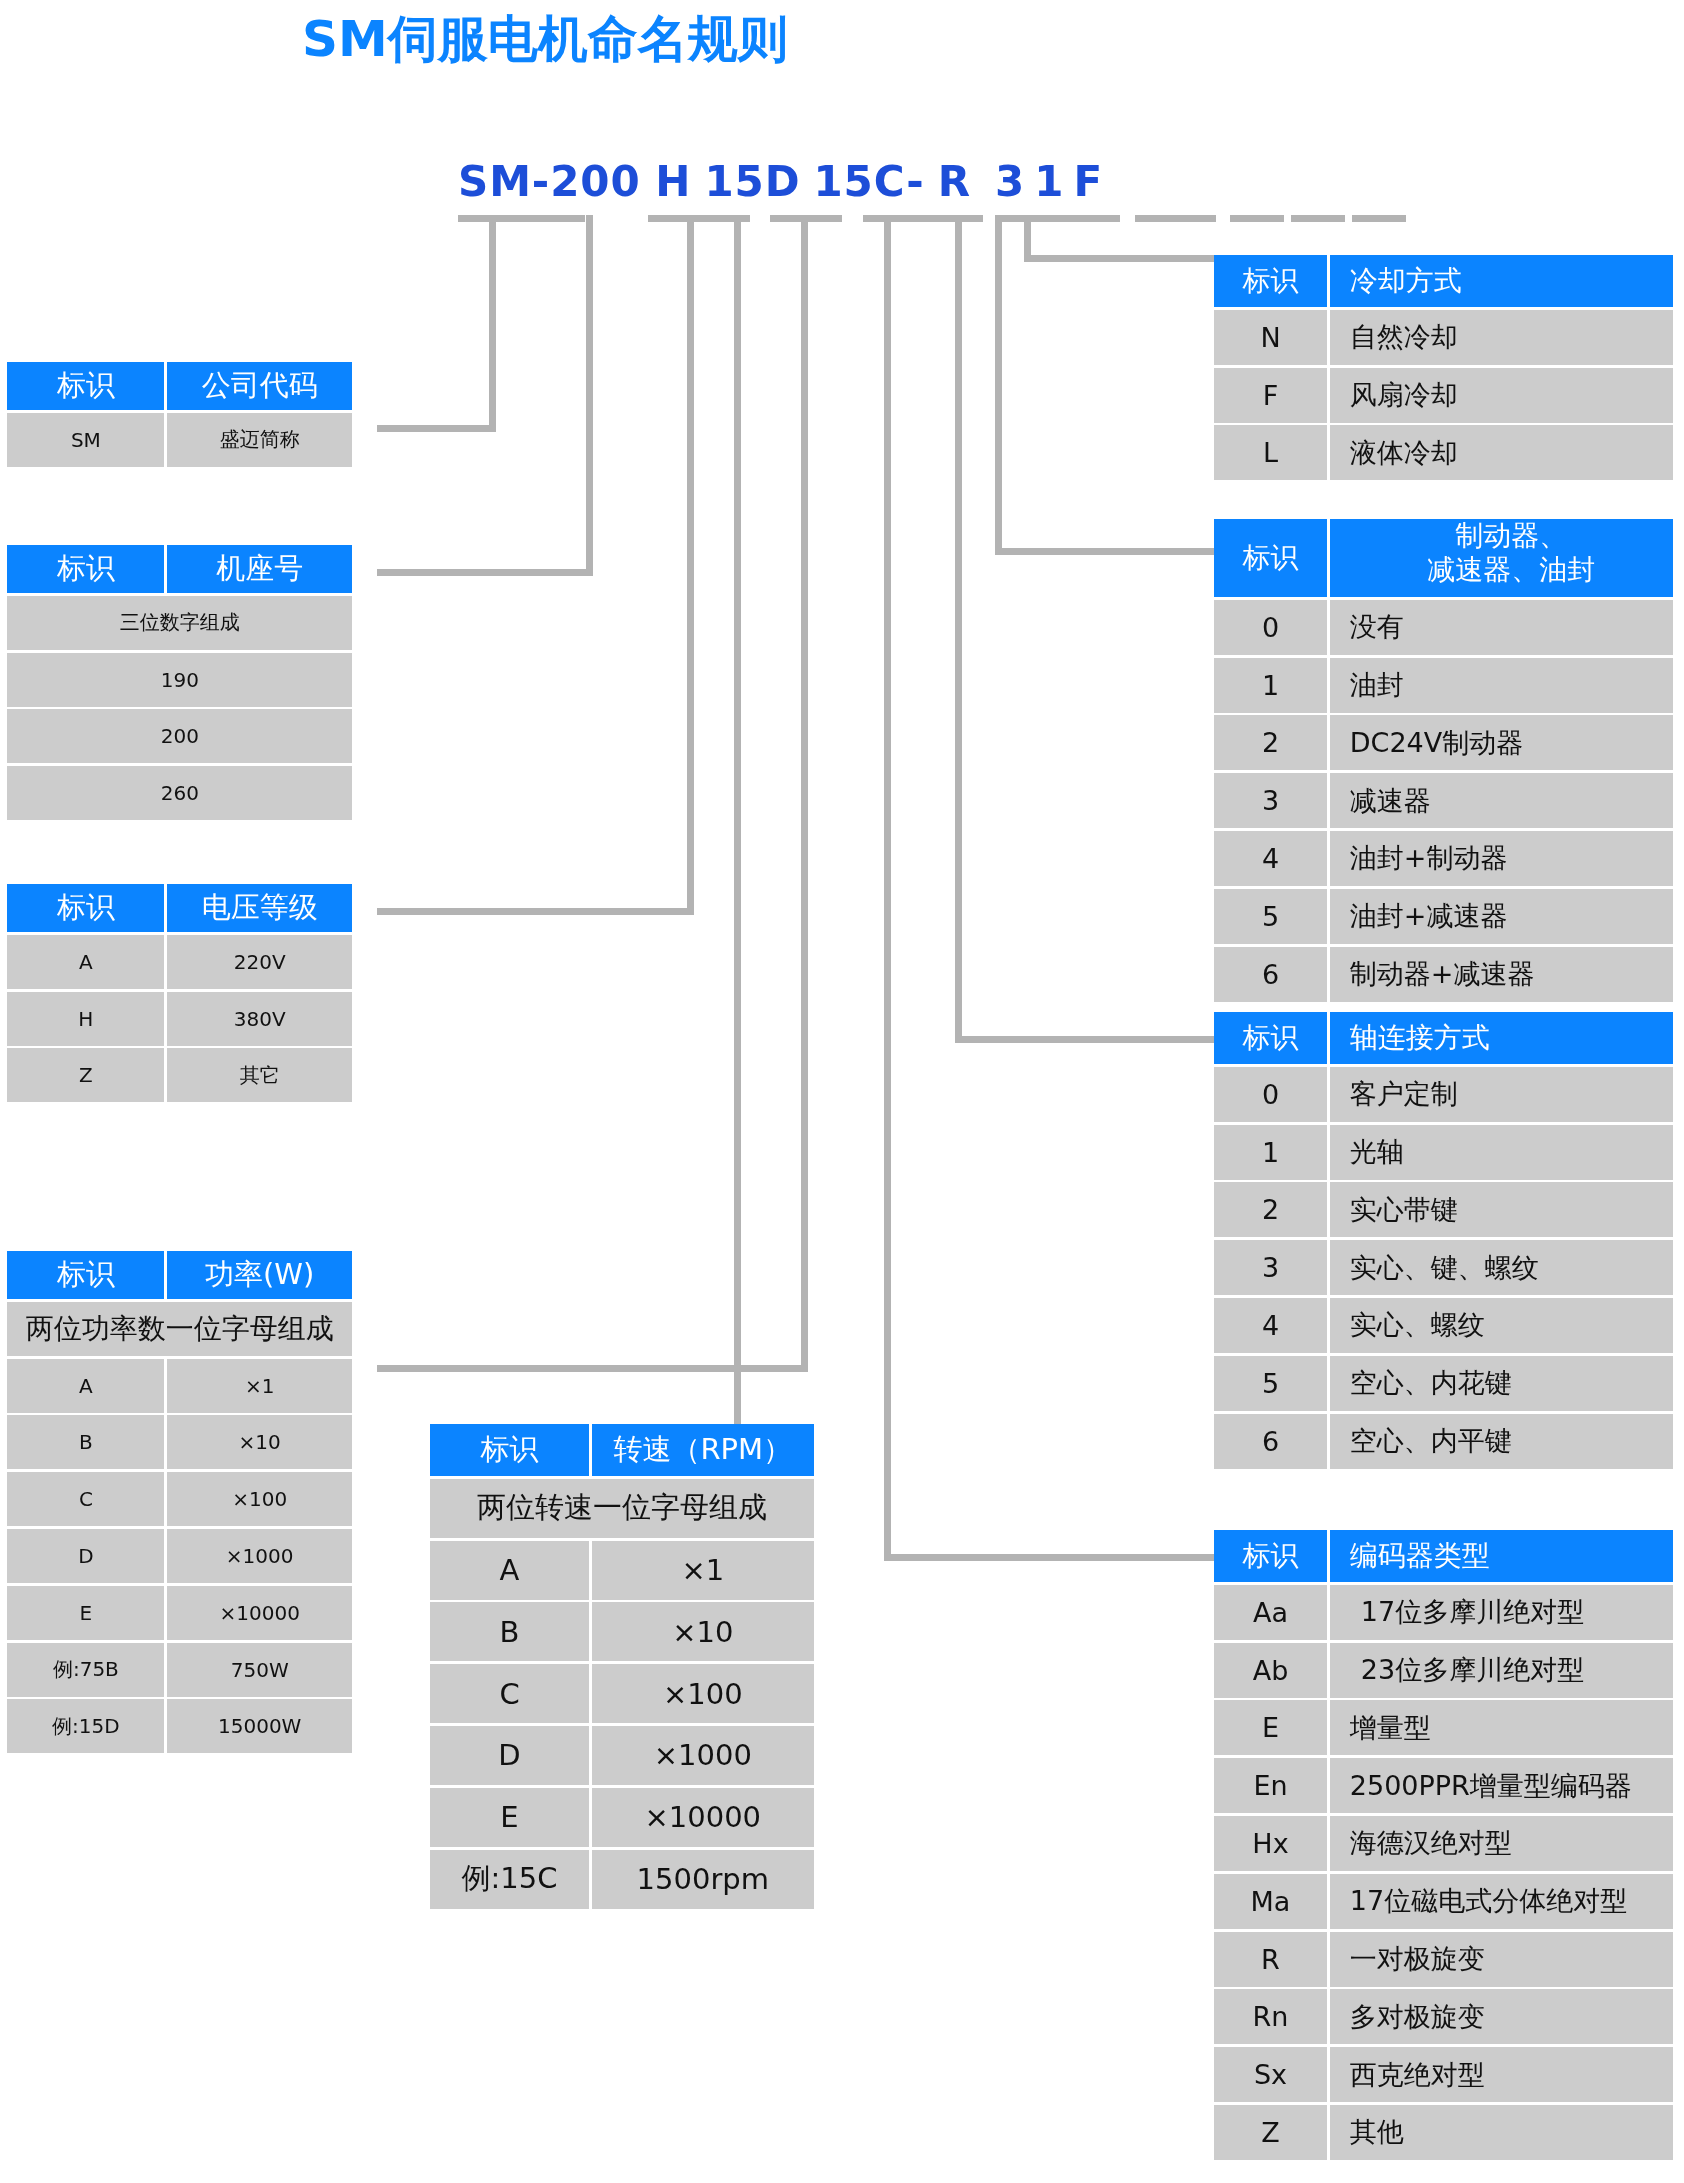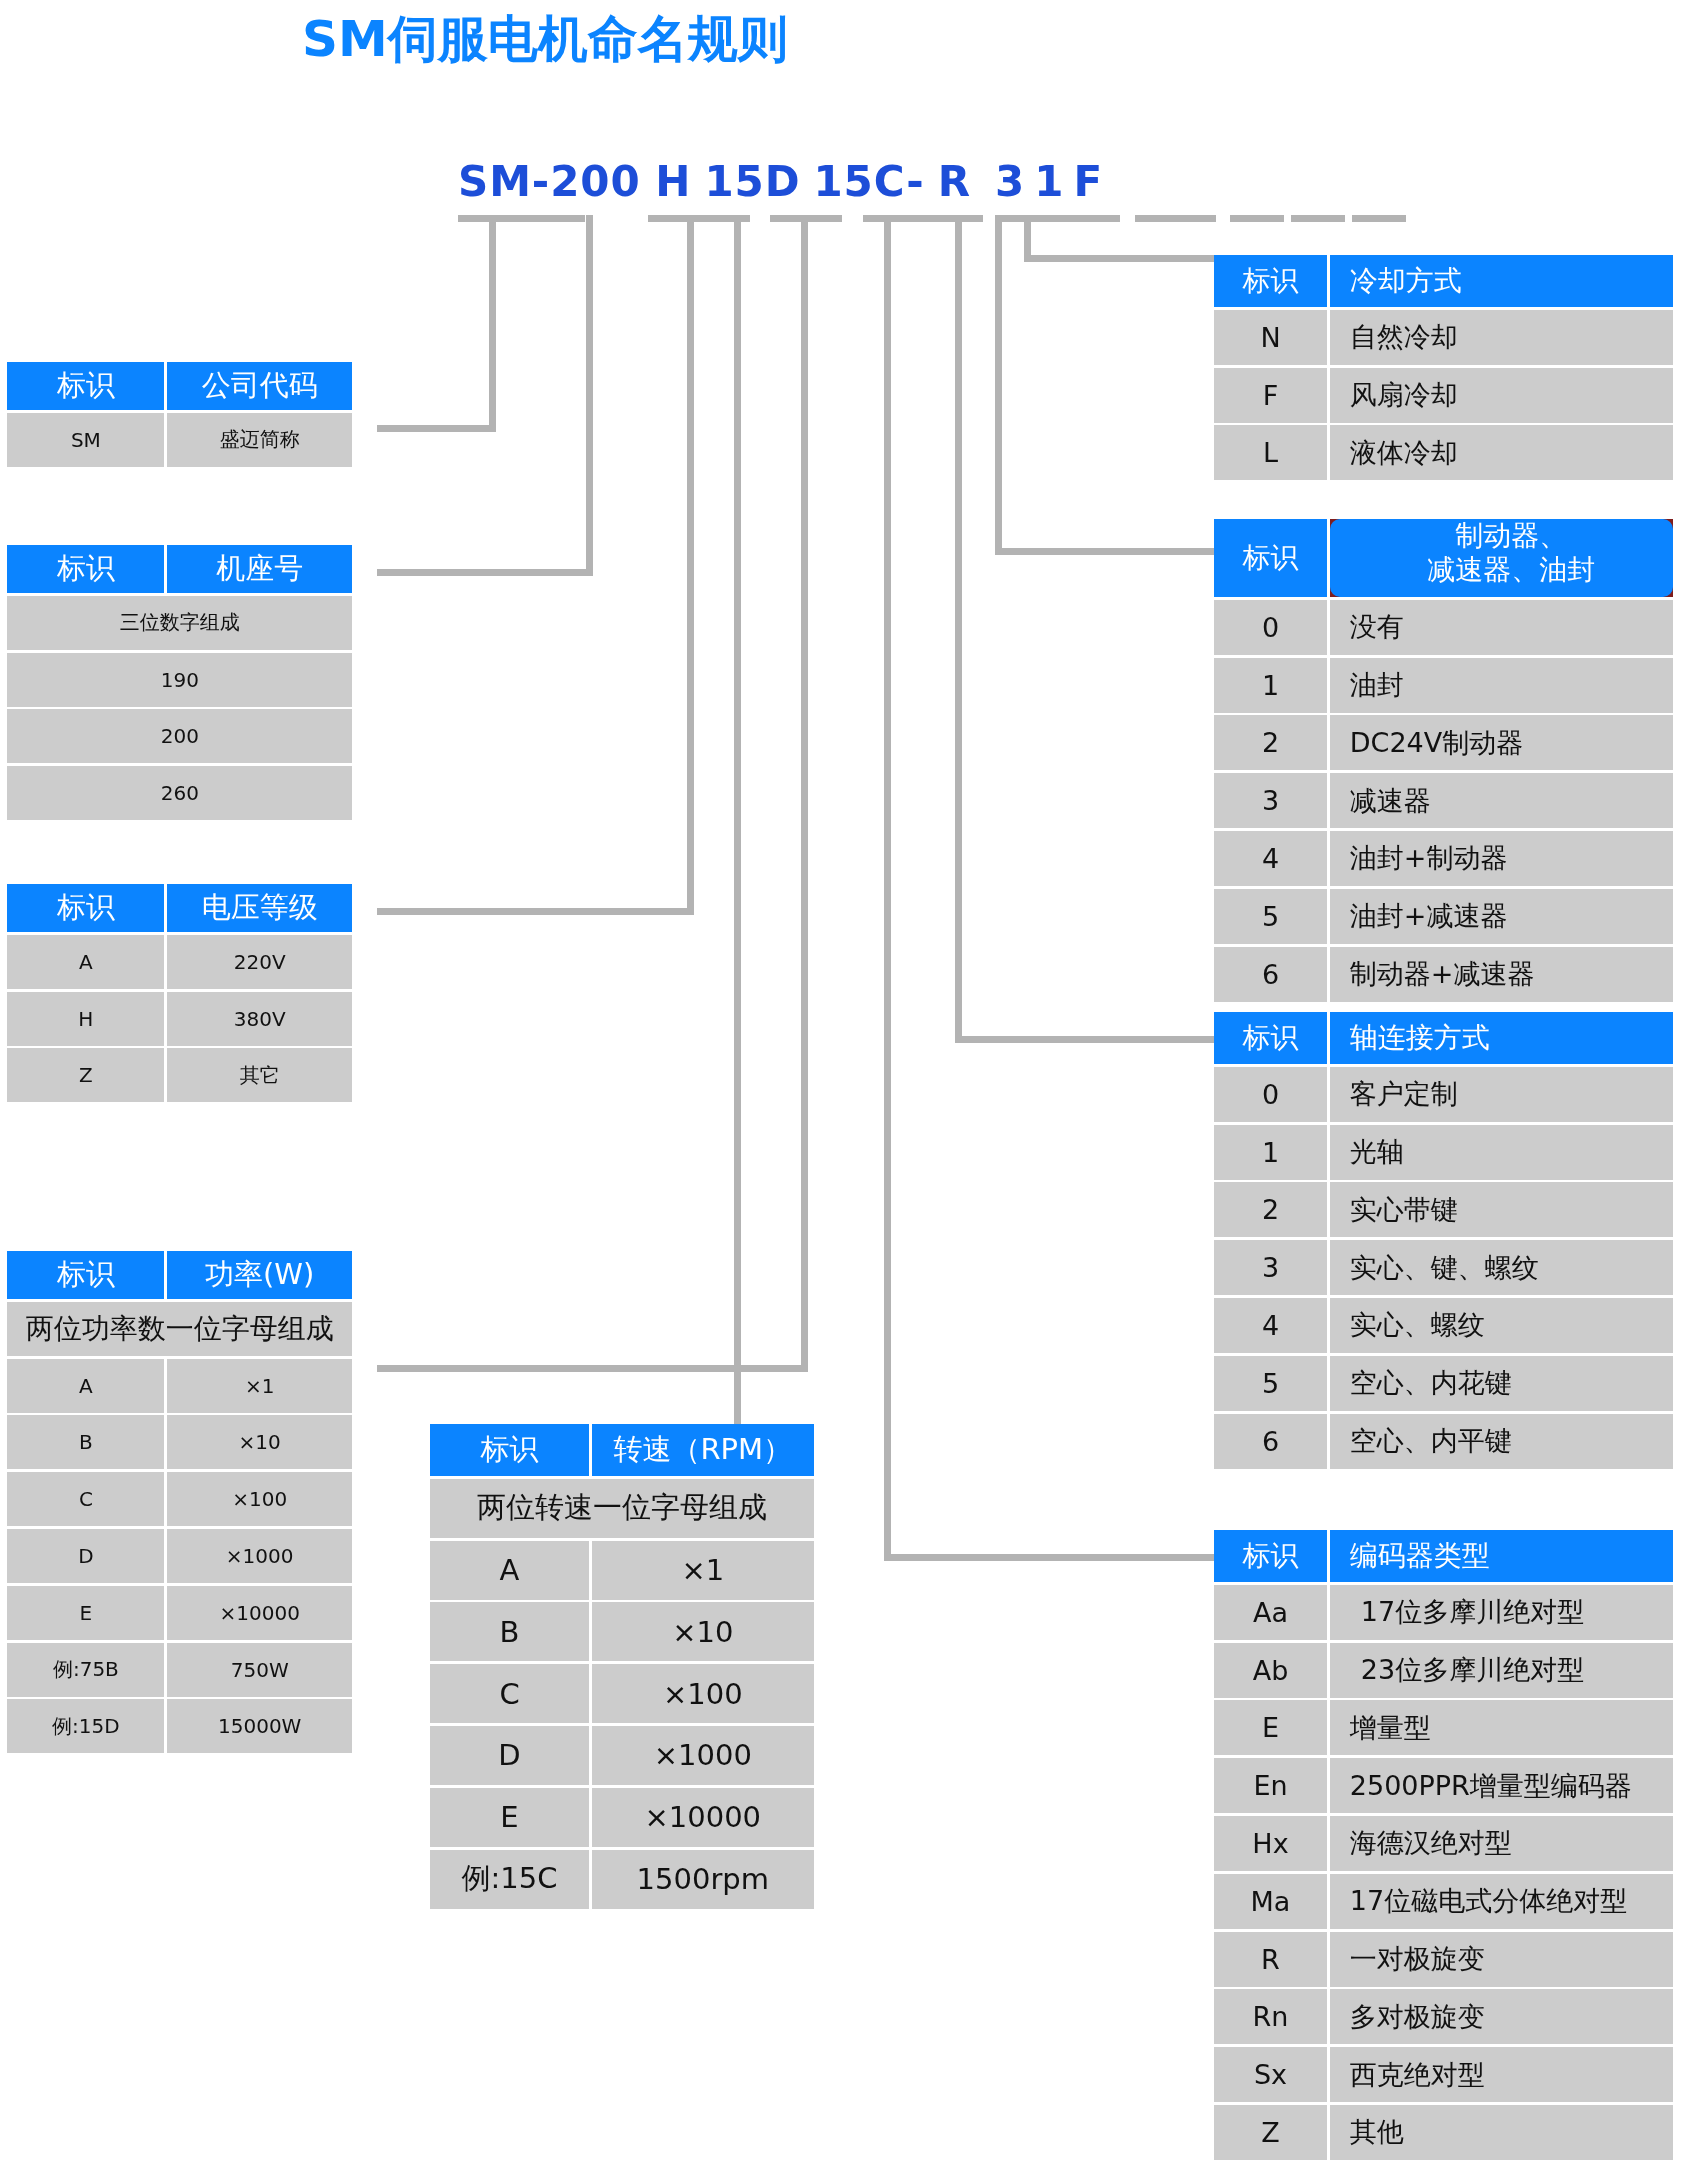--- a/index.html
+++ b/index.html
@@ -72,21 +72,21 @@
   .t-rpm .hdr .cell{height:52px;font-size:29px;}
 
   .t-right .c-id{width:113px;}
   .t-right .c-val{width:343px;}
   .t-right .cell{height:55px;font-size:27px;}
   .t-right .hdr .cell{height:52px;font-size:28px;}
 
   .hdr2{height:78px !important;line-height:1.22;flex-direction:column;
         align-items:flex-start;justify-content:center;padding-left:20px;}
   .t-right .hdr .c-id.tall{height:78px;}
-  .t-right .hdr .c-val.tall{height:78px;border-radius:10px;}
+  .t-right .hdr .c-val.tall{height:78px;}
 
   .indent{padding-left:31px !important;justify-content:flex-start !important;}
 </style>
 </head>
 <body>
 
 <div id="page">
 
   <div id="title">SM伺服电机命名规则</div>
 

